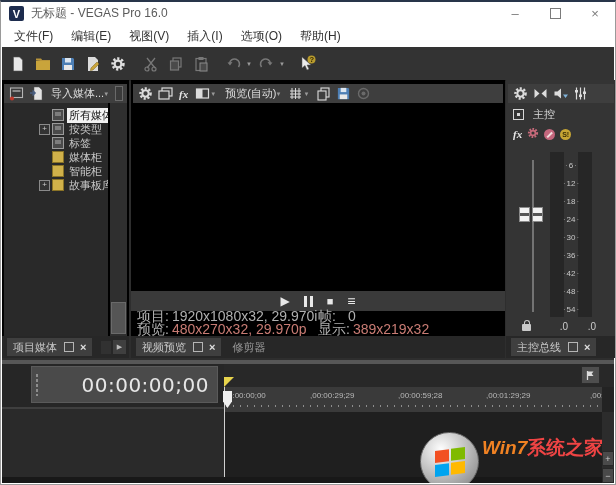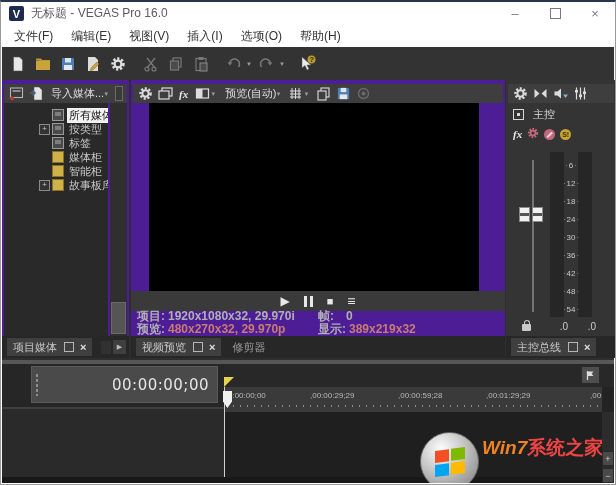--- a/index.html
+++ b/index.html
@@ -25,21 +25,21 @@
 
   
   .toolbar{position:absolute;top:0;left:0;right:0;height:33px;background:#333333;border-bottom:1px solid #262626;
            display:flex;align-items:center;padding-left:7px;}
   .tb{width:17px;height:17px;margin-right:8px;display:flex;align-items:center;justify-content:center;}
   .tb svg{display:block;}
   .dd{font-size:6px;color:#9a9a9a;margin:0 6px 0 -4px;}
   .gap{margin-left:8px;}
 
   
-  .panel{position:absolute;top:33px;height:278px;background:#4c1d95;}
+  .panel{position:absolute;top:33px;height:278px;background:#000000;}
   #media-panel{left:0;width:127px;}
   #preview-panel{left:129px;width:374px;}
   #mixer-panel{left:504px;width:110px;background:#343434;}
   .phead{position:absolute;top:4px;left:2px;right:2px;height:19px;background:#3e3e3e;display:flex;align-items:center;padding:0 4px;overflow:hidden;}
   .phead .lbl{font-size:11px;color:#dcdcdc;margin:0 3px;white-space:nowrap;}
   .pi{width:16px;height:16px;margin-right:4px;display:flex;align-items:center;justify-content:center;flex:none;}
 
   
   .tree{position:absolute;top:23px;left:2px;right:21px;bottom:22px;background:#292929;overflow:hidden;}
   .tree-row{position:absolute;left:0;right:0;height:14px;display:flex;align-items:center;font-size:11px;color:#c8c8c8;margin-left:32px;}
@@ -62,21 +62,21 @@
   .rest-box{width:8px;height:8px;border:1px solid #b5b5b5;margin-left:7px;}
   .tab-x{margin-left:6px;color:#e0e0e0;font-weight:bold;font-size:11px;line-height:10px;}
   .mini-box{width:10px;height:13px;background:#313131;margin-left:auto;margin-right:2px;}
   .scrollbtn{width:13px;height:14px;background:#3f3f3f;color:#bbb;font-size:7px;display:flex;align-items:center;justify-content:center;margin-right:3px;}
 
   
   .video{position:absolute;left:18px;top:23px;width:330px;height:188px;background:#000;}
   .transport{position:absolute;left:0;right:0;top:211px;height:20px;background:#3a3a3a;display:flex;align-items:center;justify-content:center;gap:14px;color:#e8e8e8;}
   .t-play{font-size:12px;} .t-stop{font-size:11px;} .t-menu{font-size:14px;}
   .pause-bars{display:inline-flex;gap:3px;} .pause-bars i{width:3px;height:11px;background:#e8e8e8;}
-  .status{position:absolute;left:6px;top:230px;right:4px;display:grid;grid-template-columns:181px auto;font-size:12px;color:#b0b0b0;line-height:13px;white-space:nowrap;font-weight:bold;}
+  .status{position:absolute;left:6px;top:230px;right:4px;display:grid;grid-template-columns:181px auto;font-size:14px;color:#b0b0b0;line-height:13px;white-space:nowrap;}
   .red{color:#c97c74;}
   .s-val{margin-left:3px;}
   .frame-val{margin-left:12px;}
 
   
   .bus-row{position:absolute;top:27px;left:7px;display:flex;align-items:center;color:#ddd;font-size:11px;}
   .bus-sq{width:9px;height:9px;border:1.5px solid #d8d8d8;margin-right:9px;display:flex;align-items:center;justify-content:center;}
   .bus-sq i{width:3px;height:3px;background:#d8d8d8;}
   .fx-row{position:absolute;top:45px;left:7px;display:flex;align-items:center;gap:5px;}
   .fx-txt{font-family:"Liberation Serif",serif;font-style:italic;font-weight:bold;color:#e8e8e8;font-size:11px;}
@@ -96,21 +96,21 @@
   .lock::before{content:"";position:absolute;top:-4px;left:1.5px;width:4px;height:4px;border:1.5px solid #c9c9c9;border-bottom:none;border-radius:3px 3px 0 0;}
   .ro{position:absolute;top:0;width:24px;text-align:right;}
   .ro1{left:38px;} .ro2{left:66px;}
 
   
   .timeline{position:absolute;left:0;right:0;top:313px;bottom:0;background:#232323;overflow:hidden;}
   .tl-topstrip{position:absolute;top:0;left:0;right:0;height:4px;background:#575757;}
   .tl-left{position:absolute;left:0;top:4px;width:222px;bottom:0;background:#262626;}
   .timecode-box{position:absolute;left:29px;top:2px;width:187px;height:37px;background:#4a4a4a;border:1px solid #5a5a5a;
                 box-sizing:border-box;display:flex;align-items:center;justify-content:flex-end;padding-right:8px;
-                font-family:"DejaVu Sans",sans-serif;font-size:15px;letter-spacing:0.5px;color:#e6e6e6;}
+                font-family:"DejaVu Sans",sans-serif;font-size:20px;letter-spacing:0.5px;color:#e6e6e6;}
   .tc-grip{position:absolute;left:3px;top:6px;bottom:6px;width:4px;
            background-image:radial-gradient(#8d8d8d 1px,transparent 1.2px);background-size:4px 5px;}
   .tl-left-divider{position:absolute;top:43px;left:0;width:222px;height:2px;background:#3f3f3f;}
   .tl-tracks-left{position:absolute;left:0;top:45px;width:222px;bottom:6px;background:#2a2a2a;}
   .tl-upper-right{position:absolute;left:222px;right:0;top:4px;height:23px;background:#282828;}
   .ruler{position:absolute;left:222px;right:12px;top:27px;height:25px;background:#3a3a3a;border-bottom:1px solid #222;overflow:hidden;}
   .ruler::after{content:"";position:absolute;left:2px;right:0;bottom:5px;height:2px;
                 background-image:repeating-linear-gradient(90deg,#8d8d8d 0 1px,transparent 1px 7px);}
   .ruler-labels{position:absolute;inset:0;}
   .ruler-labels span{position:absolute;top:4px;font-size:8px;color:#b8b8b8;white-space:nowrap;}

